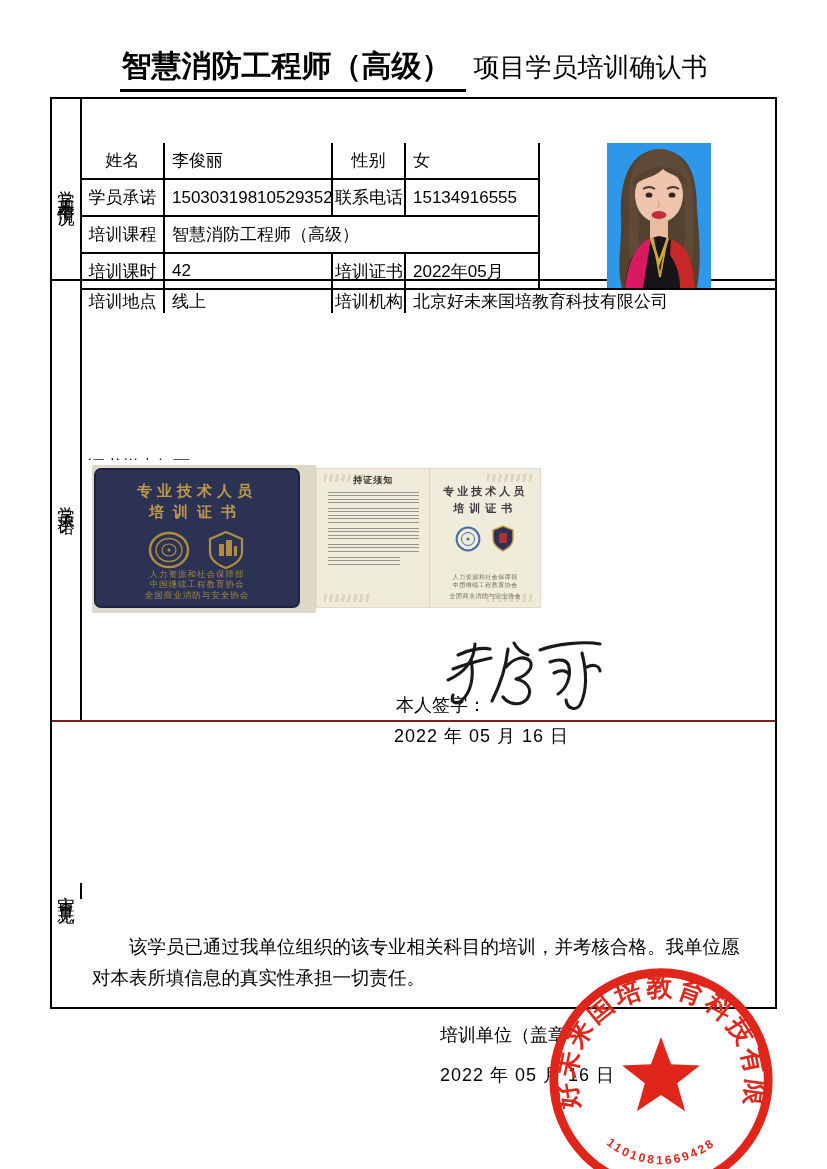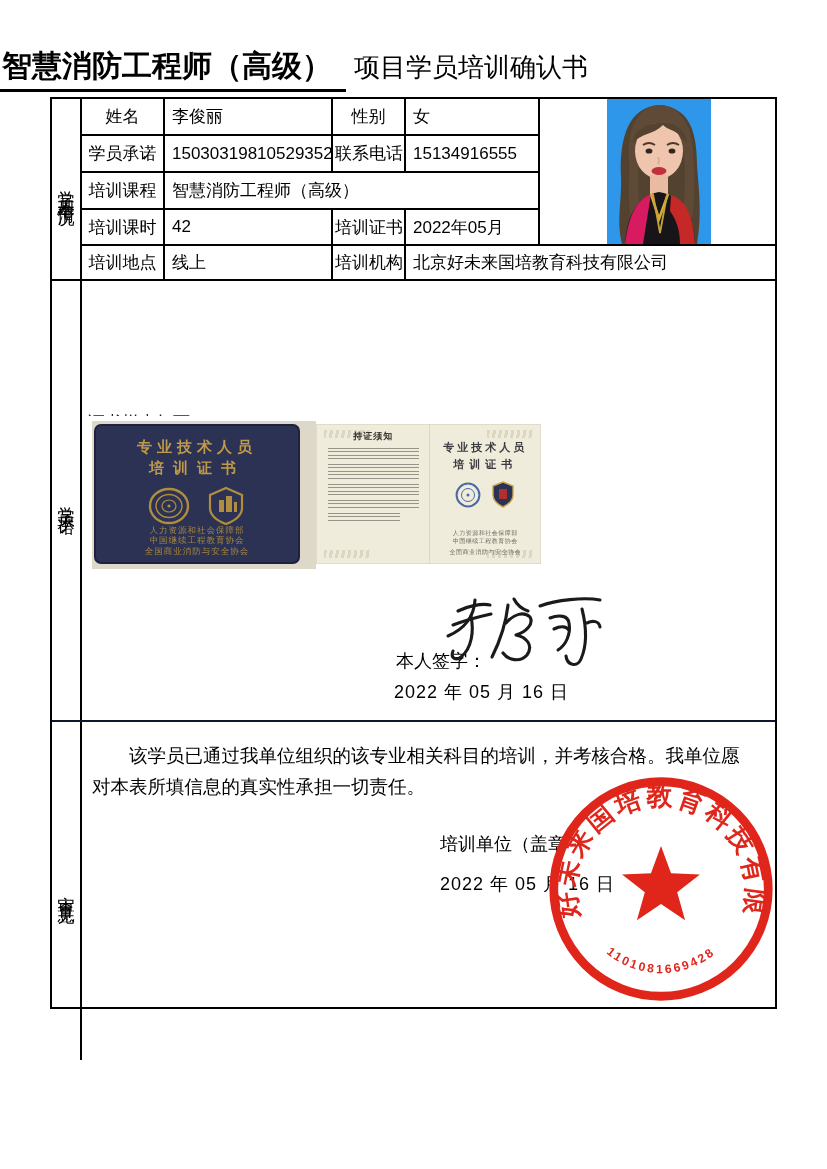--- a/index.html
+++ b/index.html
@@ -2,33 +2,33 @@
 <html><head>
 <meta charset="utf-8">
 <style>
   html,body{margin:0;padding:0;}
   body{
     width:827px;height:1169px;position:relative;background:#ffffff;
     font-family:"Liberation Sans","DejaVu Sans",sans-serif;color:#000;
     overflow:hidden;
   }
   
-  .title-wrap{position:absolute;left:0;top:46px;width:827px;white-space:nowrap;}
+  .title-wrap{position:absolute;left:0;top:46px;width:827px;text-align:center;white-space:nowrap;}
   .title-bold{font-size:30px;font-weight:bold;border-bottom:3px solid #000;padding:0 14px 2px 2px;display:inline-block;}
   .title-rest{font-size:26px;margin-left:8px;}
 
   
   .doc{position:absolute;left:50px;top:97px;width:727px;height:912px;border:2px solid #000;box-sizing:border-box;}
   .sec{display:flex;box-sizing:border-box;}
   .sec1{height:180px;}
   .sec2{height:441px;border-top:2px solid #000;}
-  .sec3{height:340px;border-top:2px solid #0f172a;}
+  .sec3{height:340px;border-top:2px solid #7f1d1d;align-items:center;}
   .vlabel{width:30px;border-right:2px solid #000;box-sizing:border-box;display:flex;align-items:center;justify-content:center;flex:none;}
   .vlabel span{writing-mode:vertical-rl;text-orientation:upright;font-size:17px;letter-spacing:4px;}
-  .content{flex:1;position:relative;overflow:visible;}
+  .content{flex:1;position:relative;overflow:visible;margin-top:44px;}
 
   
   table.info{border-collapse:collapse;table-layout:fixed;width:100%;height:100%;font-size:17px;}
   table.info td{border-right:2px solid #000;border-bottom:2px solid #000;padding:0 7px;overflow:hidden;white-space:nowrap;}
   table.info td.lab{text-align:center;padding:0 2px;}
   table.info td.noR{border-right:none;}
   table.info tr.last td{border-bottom:none;}
   td.photo-cell{position:relative;padding:0;}
   .photo{position:absolute;left:67px;top:0px;width:104px;height:145px;}
 

